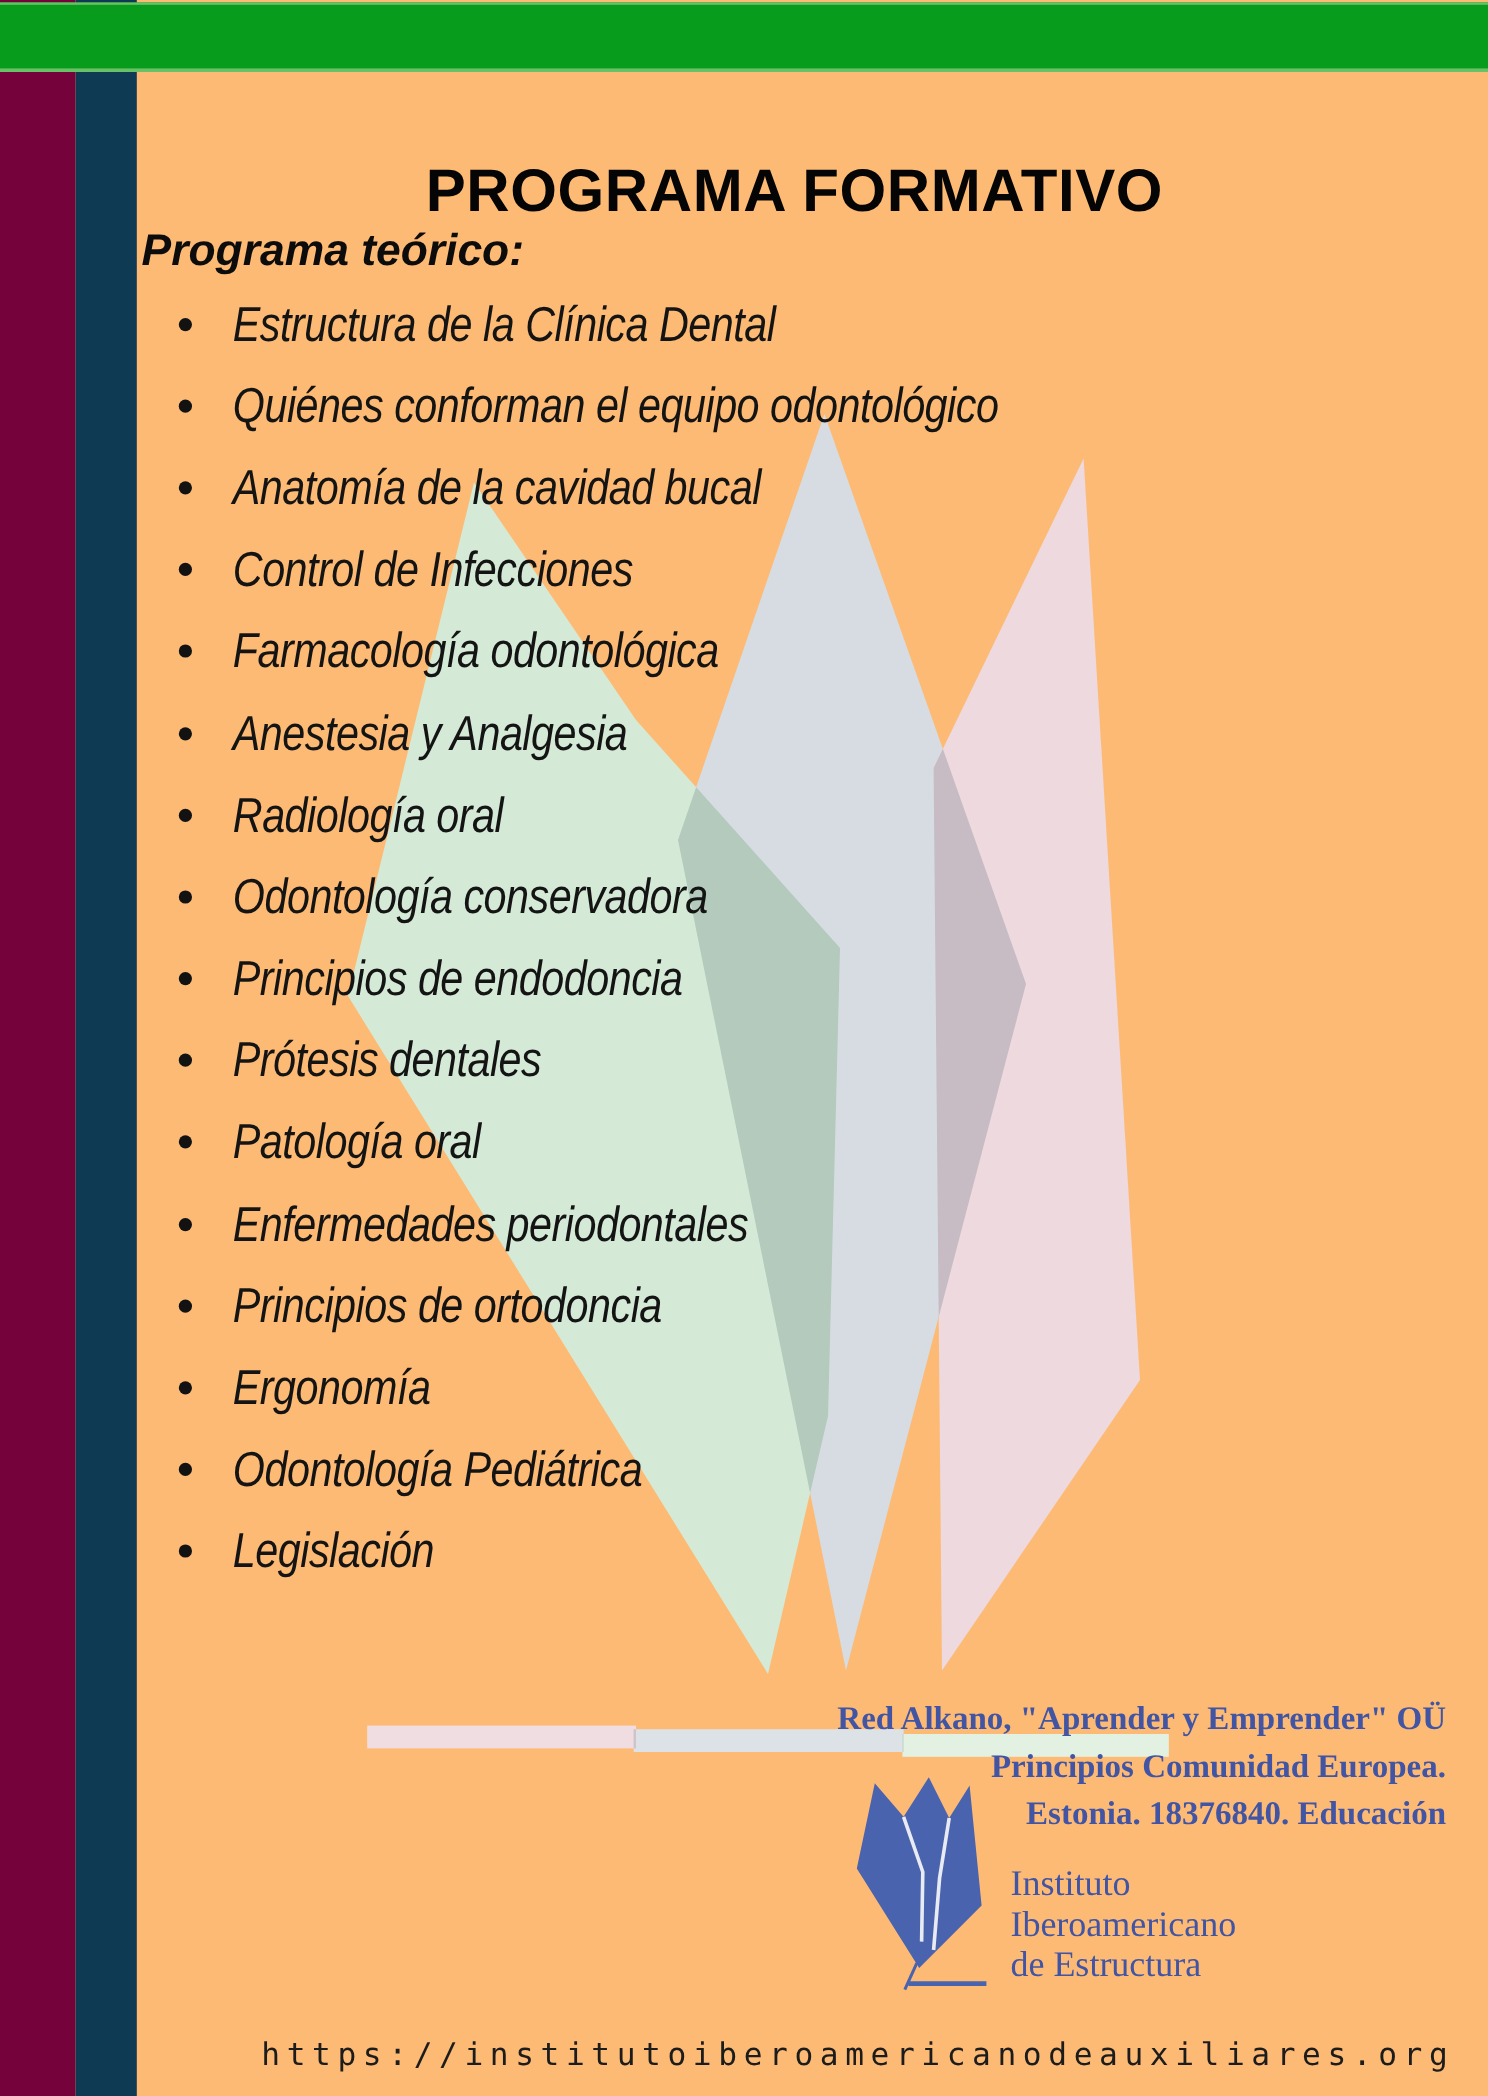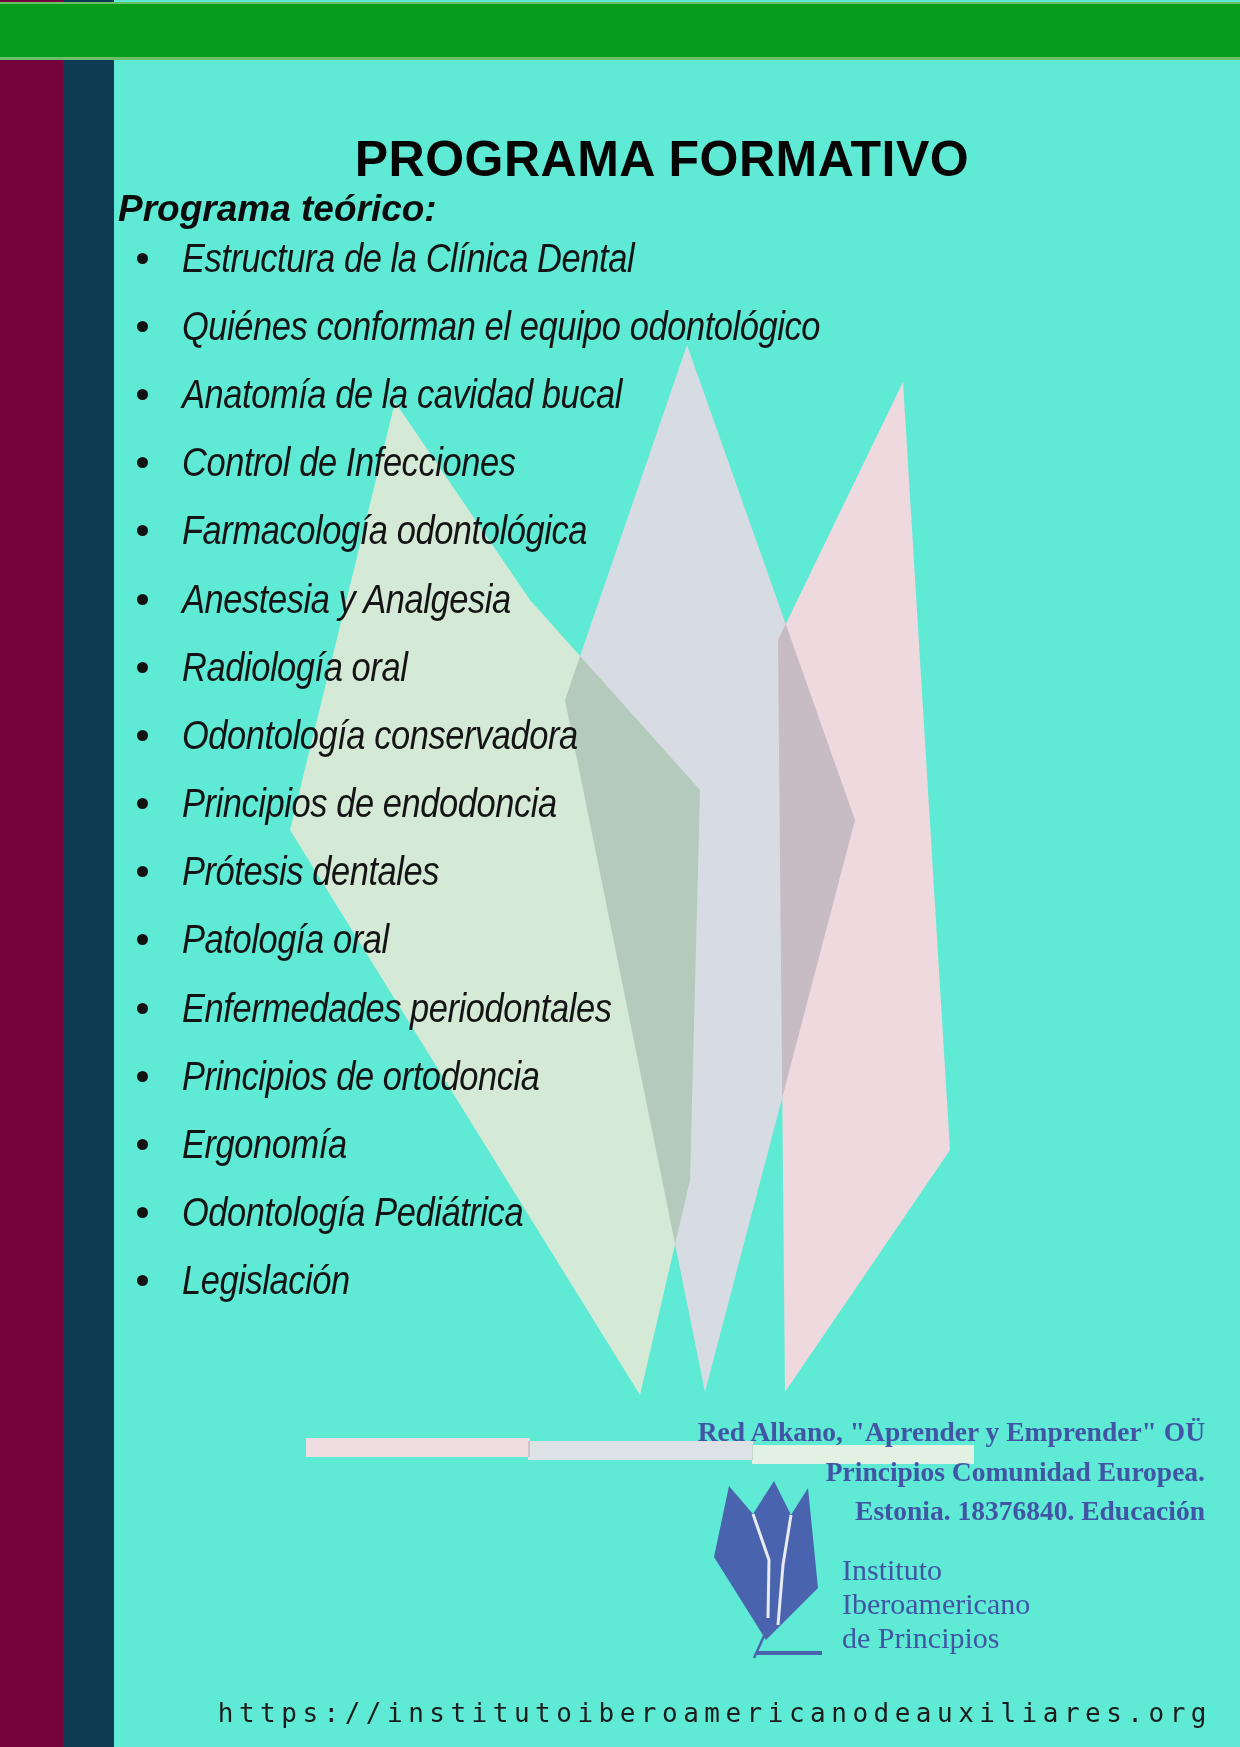--- a/index.html
+++ b/index.html
@@ -13,21 +13,21 @@
     --logo-sep:#E8EBF2;
     --wm-green:#D5EAD6;
     --wm-gray:#D6DCE1;
     --wm-pink:#EDD9DE;
     --rb-pink:#F0DDE1;
     --rb-gray:#DCE2E5;
     --rb-green:#E3F1E3;
   }
   html,body{margin:0;padding:0;background:#ffffff;}
   .page{
-    position:relative;width:1240px;height:1747px;background:#5eead4;
+    position:relative;width:1240px;height:1747px;background:#fdba74;
     overflow:hidden;font-family:"Liberation Sans",sans-serif;
   }
   
   .v-bar{position:absolute;top:0;height:100%;z-index:2;}
   .v-bar.maroon{left:0;width:63px;background:var(--maroon);}
   .v-bar.navy{left:63px;width:51px;background:var(--navy);}
   
   .h-bar-green{
     position:absolute;left:0;top:2px;width:100%;height:58px;box-sizing:border-box;
     background:var(--green);
@@ -41,21 +41,21 @@
   .page-title{
     position:absolute;left:112px;top:96px;width:1100px;z-index:4;
     text-align:center;font-size:50px;font-weight:700;letter-spacing:.5px;
     color:#050505;white-space:nowrap;
   }
   .page-subtitle{
     position:absolute;left:118px;top:157px;z-index:4;
     font-size:37px;font-weight:700;font-style:italic;color:#0c0c0c;white-space:nowrap;
   }
   ul.topics{
-    position:absolute;left:0;top:224px;margin:0;padding:0;list-style:none;z-index:4;
+    position:absolute;left:0;top:224px;margin:12px;padding:0;list-style:none;z-index:4;
   }
   ul.topics li{height:68.2px;display:flex;align-items:center;}
   .bullet{
     width:11px;height:11px;border-radius:50%;background:#121212;
     margin-left:137px;flex:none;
   }
   .item-text{
     margin-left:34px;font-style:italic;font-size:41px;letter-spacing:-0.5px;
     color:var(--ink);white-space:nowrap;
     transform:scaleX(0.84);transform-origin:0 50%;
@@ -177,18 +177,18 @@
 
   <div class="org-block">
     <div>Red Alkano, "Aprender y Emprender" OÜ</div>
     <div>Principios Comunidad Europea.</div>
     <div>Estonia. 18376840. Educación</div>
   </div>
 
   <div class="institute-block">
     <div>Instituto</div>
     <div>Iberoamericano</div>
-    <div>de Principios</div>
+    <div>de Estructura</div>
   </div>
 
   <div class="site-url">https://institutoiberoamericanodeauxiliares.org</div>
 
 </div>
 
 </body></html>

